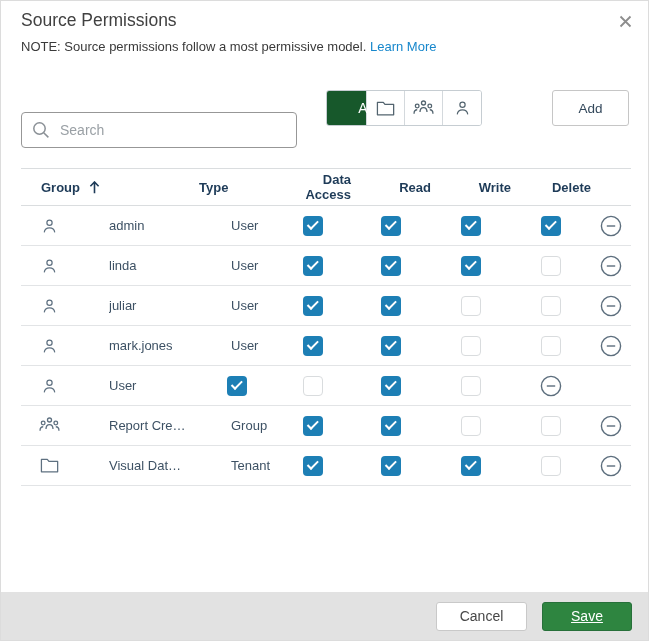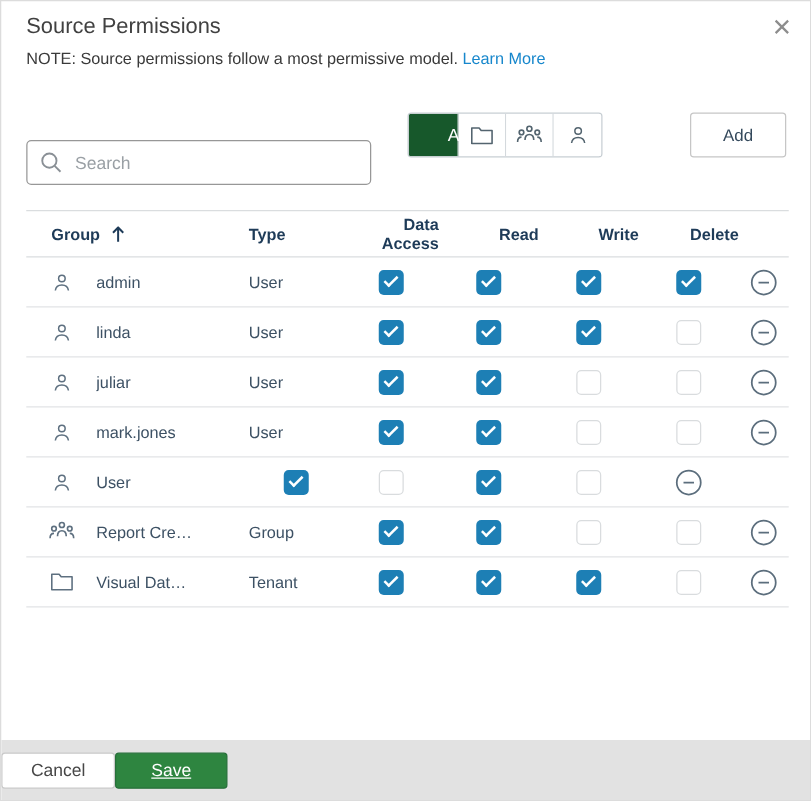--- a/index.html
+++ b/index.html
@@ -33,29 +33,29 @@
   .thead { height:38px; border-top:1px solid #DADDDF; border-bottom:1px solid #DADDDF; }
   .hc { font-size:13px; font-weight:700; color:#1E3B58; }
   .hname { grid-column:1 / 3; padding-left:20px; display:flex; align-items:center; gap:9px; cursor:pointer; }
   .hcenter { text-align:right; }
   .row { height:40px; border-bottom:1px solid #E2E4E6; }
   .icell { display:flex; justify-content:center; }
   .icell svg { display:none; }
   .icell[data-icon="user"] svg.i-user { display:block; }
   .icell[data-icon="group"] svg.i-group { display:block; }
   .icell[data-icon="folder"] svg.i-folder { display:block; }
-  .cname, .ctype { font-size:13px; color:#3D5164; white-space:nowrap; overflow:hidden; }
+  .cname, .ctype { font-size:13px; color:#3D5164; white-space:nowrap; overflow:hidden;margin-left:32px; }
   .ccheck, .cremove { display:flex; justify-content:center; }
   .cb { display:inline-flex; align-items:center; justify-content:center; width:20px; height:20px; border-radius:4px; background:#1D7FB5; cursor:pointer; }
   .cb .tick { width:11px; height:6px; border-left:2.4px solid #fff; border-bottom:2.4px solid #fff; transform:rotate(-45deg) translate(1px,-2px); }
   .cb[data-checked="false"] { background:#fff; border:1px solid #D9DCDE; }
   .removebtn { background:none; border:none; cursor:pointer; display:flex; padding:0; }
 
   
-  .footer { position:absolute; left:0; right:0; bottom:0; height:48px; background:#E2E2E2; display:flex; align-items:center; padding-right:16px; }
+  .footer { position:absolute; left:0; right:0; bottom:0; height:48px; background:#E2E2E2; display:flex; align-items:center; justify-content:flex-end; gap:15px; padding-right:16px; }
   .btn { height:29px; border-radius:3px; font-size:14px; cursor:pointer; font-family:"Liberation Sans",sans-serif; }
   .btn.cancel { width:91px; background:#fff; border:1px solid #C9C9C9; color:#474747; }
   .btn.save { width:90px; background:#2E8540; border:1px solid #27703A; color:#fff;text-decoration:underline; }
 </style>
 </head>
 <body>
 
 <div class="dialog">
 
   <button class="close">

